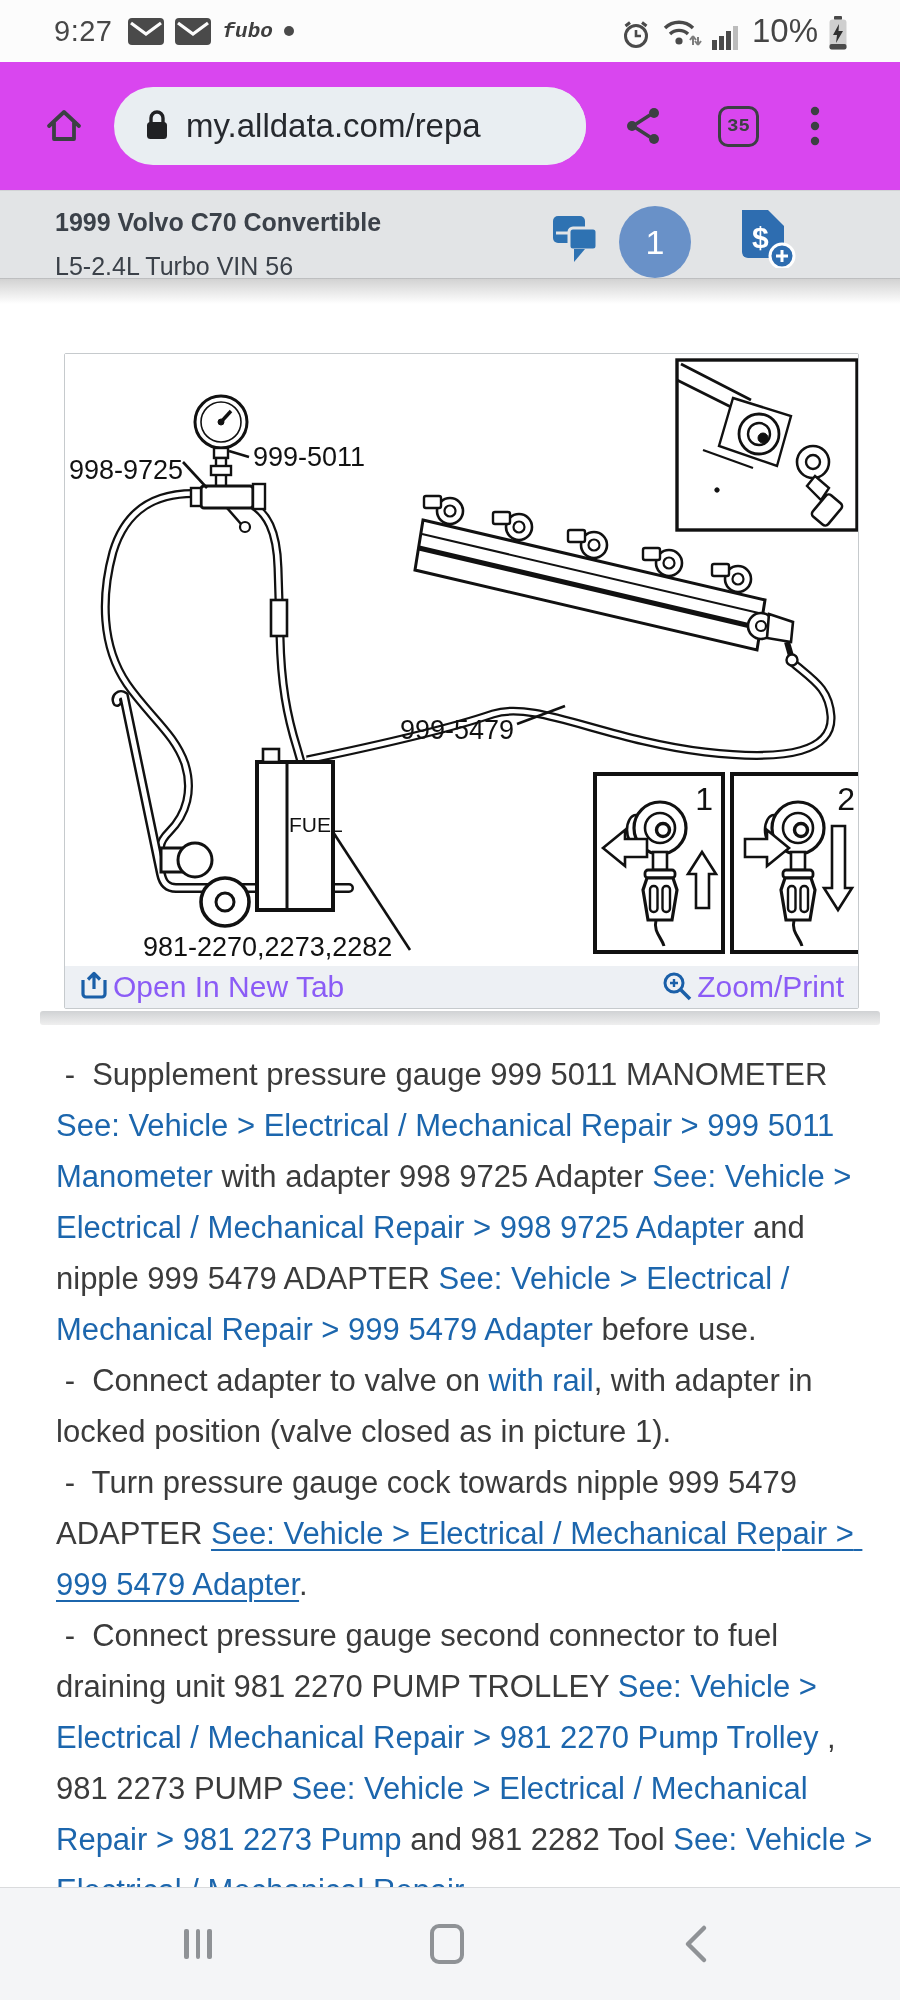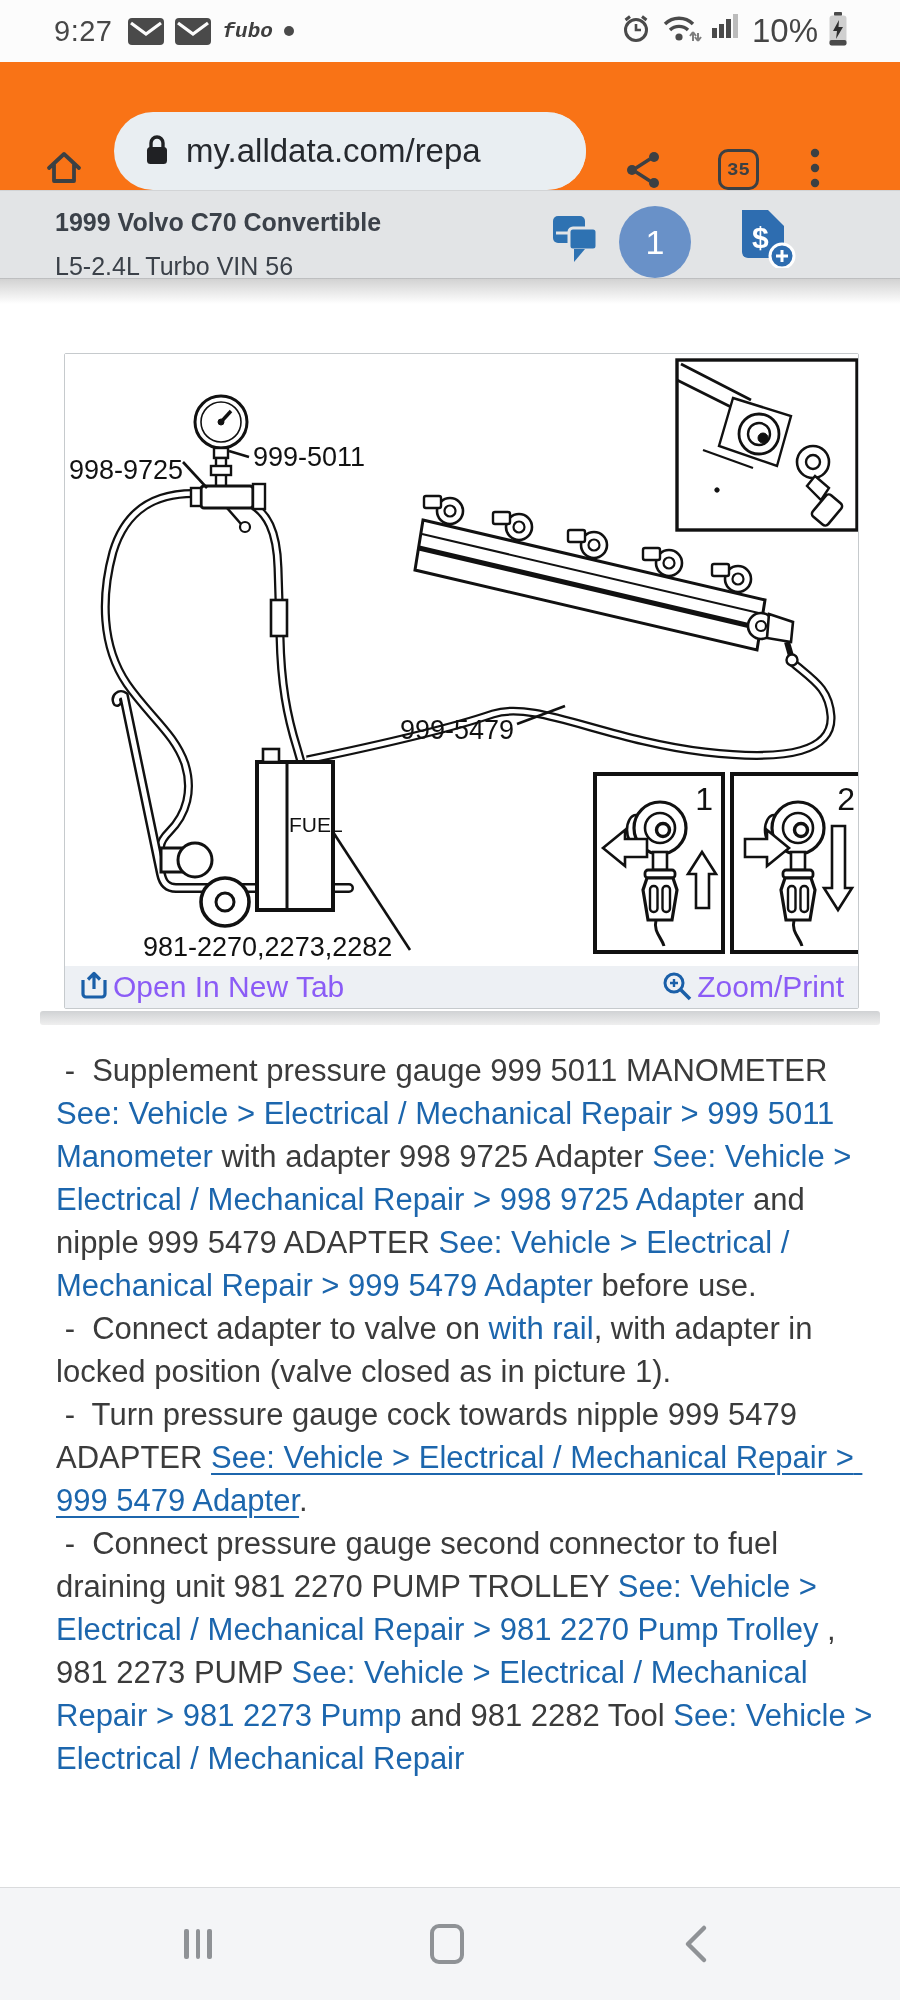--- a/index.html
+++ b/index.html
@@ -7,24 +7,24 @@
     width:900px;height:2000px;overflow:hidden;position:relative;
     background:#fff;font-family:"Liberation Sans",sans-serif;
     -webkit-font-smoothing:antialiased;
   }
   
   .status-bar{height:62px;background:#fcfcfc;display:flex;align-items:center;color:#474747;}
   .sb-time{font-size:29px;margin-left:54px;letter-spacing:.5px;}
   .sb-left{display:flex;align-items:center;gap:11px;margin-left:16px;font-family:Liberation Mono, monospace;}
   .sb-carrier{font-size:21px;font-style:italic;font-weight:bold;color:#3f3f3f;}
   .sb-dot{width:10px;height:10px;border-radius:50%;background:#4a4a4a;}
-  .status-right{margin-left:auto;display:flex;align-items:flex-start;gap:10px;padding-right:52px;}
+  .status-right{margin-left:auto;display:flex;align-items:flex-end;gap:10px;padding-right:52px;}
   .sb-batt-label{font-size:33px;color:#454545;}
   
-  .browser-bar{height:128px;background:#f97316;display:flex;align-items:flex-end;}
+  .browser-bar{height:128px;background:#d946ef;display:flex;align-items:center;}
   .home-btn{margin-left:42px;}
   .url-pill{margin-left:28px;width:472px;height:78px;border-radius:39px;background:#e9eef2;
     display:flex;align-items:center;padding-left:30px;box-sizing:border-box;overflow:hidden;position:relative;}
   .url-text{font-size:33px;color:#26292e;margin-left:16px;white-space:nowrap;}
   .url-fade{position:absolute;right:0;top:0;bottom:0;width:46px;
     background:linear-gradient(to right,rgba(233,238,242,0),#e9eef2 70%);}
   .share-btn{margin-left:38px;}
   .tabs-btn{margin-left:54px;width:35px;height:35px;border:3.5px solid #3c4043;border-radius:10px;
     display:flex;align-items:center;justify-content:center;font-size:19px;font-weight:bold;color:#3c4043;font-family:Liberation Mono, monospace;}
   .menu-btn{margin-left:50px;}
@@ -42,21 +42,21 @@
   .tag-ic{position:absolute;left:736px;top:16px;}
   
   .figure-card{margin:23px 41px 0 64px;border:1px solid #c6cacd;border-radius:2px;background:#fff;}
   .fig-area{display:block;}
   .fig-footer{height:42px;background:#edf0f4;display:flex;align-items:center;justify-content:space-between;
     padding:0 14px 0 14px;}
   .fig-link{display:flex;align-items:flex-start;gap:4px;color:#8b5cf6;font-size:30px;text-decoration:none;}
   .card-shadow{margin:2px 20px 0 40px;height:14px;border-radius:3px;
     background:linear-gradient(#d0d2d4,#efefef);}
   
-  .content{padding:24px 24px 0 56px;font-size:31px;line-height:43px;color:#3b3b3b;}
+  .content{padding:24px 24px 0 56px;font-size:31px;line-height:51px;color:#3b3b3b;}
   .content p{margin:0;white-space:pre-wrap;}
   .lnk{color:#1c66ad;text-decoration:none;cursor:pointer;}
   .lnk.u{text-decoration:underline;text-decoration-thickness:2px;text-underline-offset:5px;}
   
   .nav-bar{position:absolute;left:0;right:0;top:1887px;bottom:0;background:#f4f5f7;
     border-top:1px solid #dadbdd;display:flex;align-items:center;justify-content:space-between;
     padding:0 192px 0 184px;}
   .recents-ic{display:flex;gap:7px;}
   .recents-ic i{display:block;width:4.5px;height:30px;background:#8f9296;border-radius:2px;}
   .home-nav-ic{width:26px;height:32px;border:4.5px solid #8f9296;border-radius:9px;}

